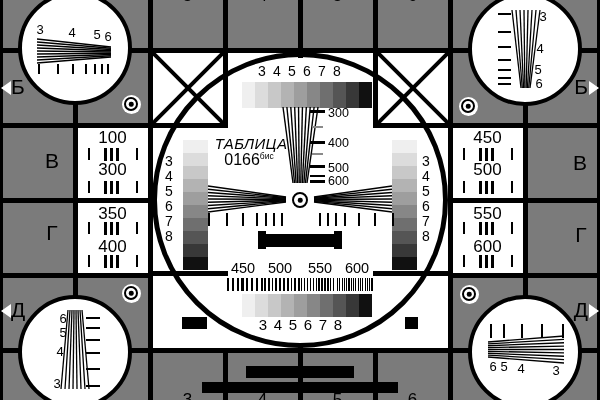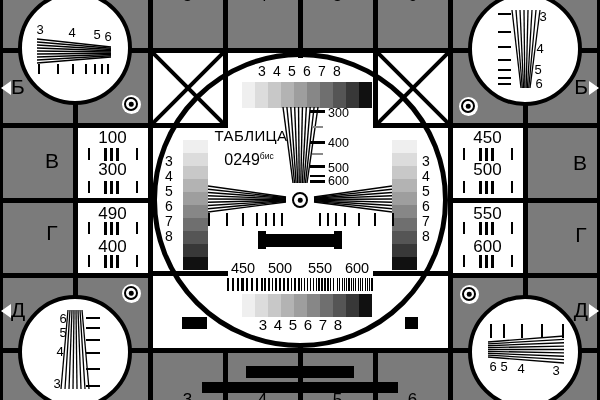--- a/index.html
+++ b/index.html
@@ -381,30 +381,30 @@
   <span class="t colnum cx" style="left:262.5px;top:-13px;">4</span>
   <span class="t colnum cx" style="left:337.5px;top:-13px;">5</span>
   <span class="t colnum cx" style="left:412.5px;top:-13px;">6</span>
   <span class="t colnum cx" style="left:187.5px;top:391px;">3</span>
   <span class="t colnum cx" style="left:262.5px;top:391px;">4</span>
   <span class="t colnum cx" style="left:337.5px;top:391px;">5</span>
   <span class="t colnum cx" style="left:412.5px;top:391px;">6</span>
 
   <span class="t num cx" style="left:112.5px;top:129px;">100</span>
   <span class="t num cx" style="left:112.5px;top:161px;">300</span>
-  <span class="t num cx" style="left:112.5px;top:205px;">490</span>
+  <span class="t num cx" style="left:112.5px;top:205px;">350</span>
   <span class="t num cx" style="left:112.5px;top:238px;">400</span>
   <span class="t num cx" style="left:487.5px;top:129px;">450</span>
   <span class="t num cx" style="left:487.5px;top:161px;">500</span>
   <span class="t num cx" style="left:487.5px;top:205px;">550</span>
   <span class="t num cx" style="left:487.5px;top:238px;">600</span>
 
-  <span class="t title cx" style="left:251px;top:128px;">ТАБЛИЦА</span>
+  <span class="t title cx" style="left:251px;top:136px;font-style:italic;">ТАБЛИЦА</span>
   <div class="t cx" style="left:249px;top:152px;">
-    <span class="number">0249</span><span class="sup">бис</span>
+    <span class="number">0166</span><span class="sup">бис</span>
   </div>
 
   <span class="t sc cx" style="left:262px;top:64px;">3</span>
   <span class="t sc cx" style="left:277px;top:64px;">4</span>
   <span class="t sc cx" style="left:292px;top:64px;">5</span>
   <span class="t sc cx" style="left:307px;top:64px;">6</span>
   <span class="t sc cx" style="left:322px;top:64px;">7</span>
   <span class="t sc cx" style="left:337px;top:64px;">8</span>
 
   <span class="t wlab" style="left:328px;top:107px;">300</span>

